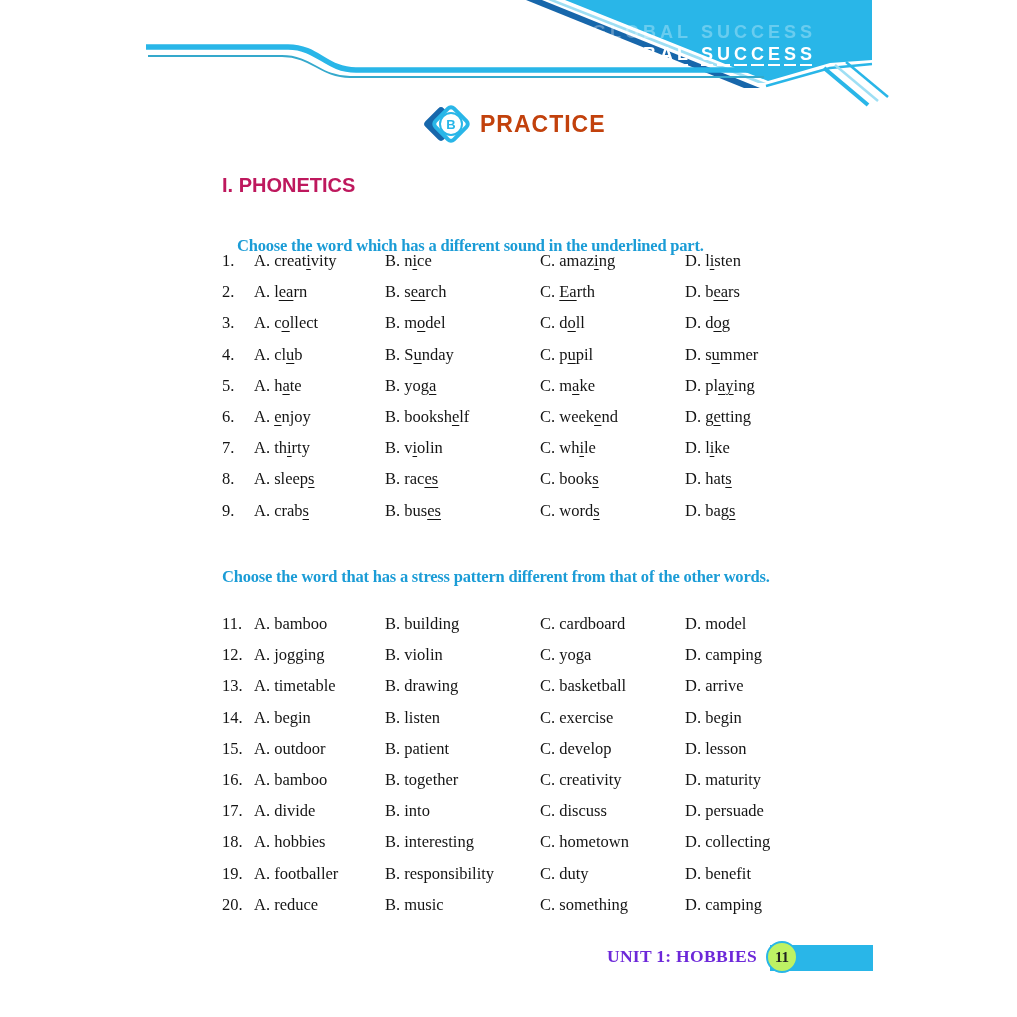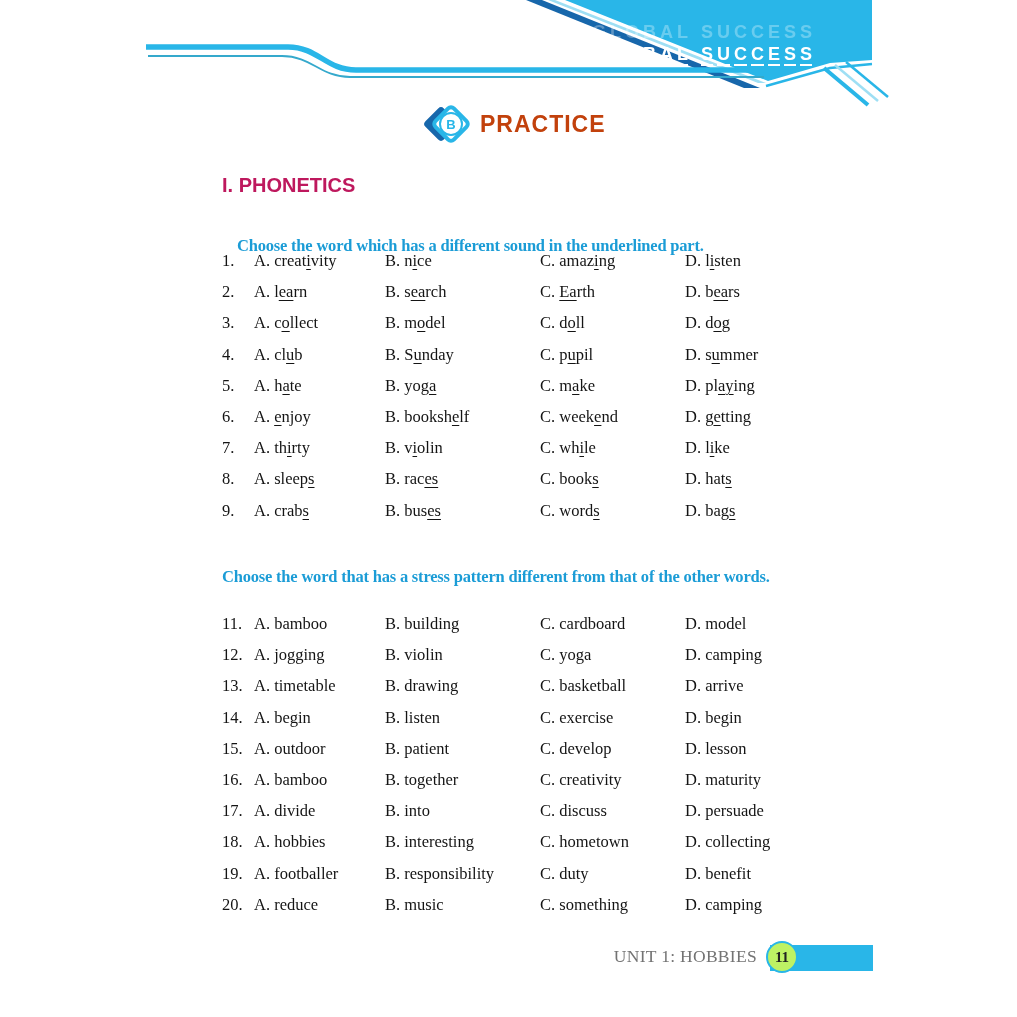--- a/index.html
+++ b/index.html
@@ -54,22 +54,22 @@
   .q-num{padding-right:2px;}
   .ul{text-decoration:underline;text-underline-offset:2.5px;text-decoration-thickness:1.3px;}
 
   
   .footer-bar{position:absolute;left:770px;top:945px;width:103px;height:26px;background:#29b6e8;}
   .footer-circle{position:absolute;left:766px;top:941px;width:32px;height:32px;border-radius:50%;
                  background:#bef264;border:2.5px solid #29b6e8;box-sizing:border-box;
                  display:flex;align-items:center;justify-content:center;
                  font-family:"Liberation Serif", serif;font-size:15px;color:#222;z-index:2;font-weight:bold;}
   .footer-unit{position:absolute;right:260px;top:946px;
-               font-family:"Liberation Serif", serif;font-weight:normal;font-size:17.5px;
-               letter-spacing:0.3px;color:#737373;white-space:nowrap;}
+               font-family:"Liberation Serif", serif;font-weight:bold;font-size:17.5px;
+               letter-spacing:0.3px;color:#6d28d9;white-space:nowrap;}
 </style>
 </head>
 <body>
 
 <div class="page">
 
   <svg class="hdr-svg" viewBox="0 0 1017 140" xmlns="http://www.w3.org/2000/svg">
 
     <polygon points="526,0 542,0 760,88 744,88" fill="#1767ab"></polygon>
 

